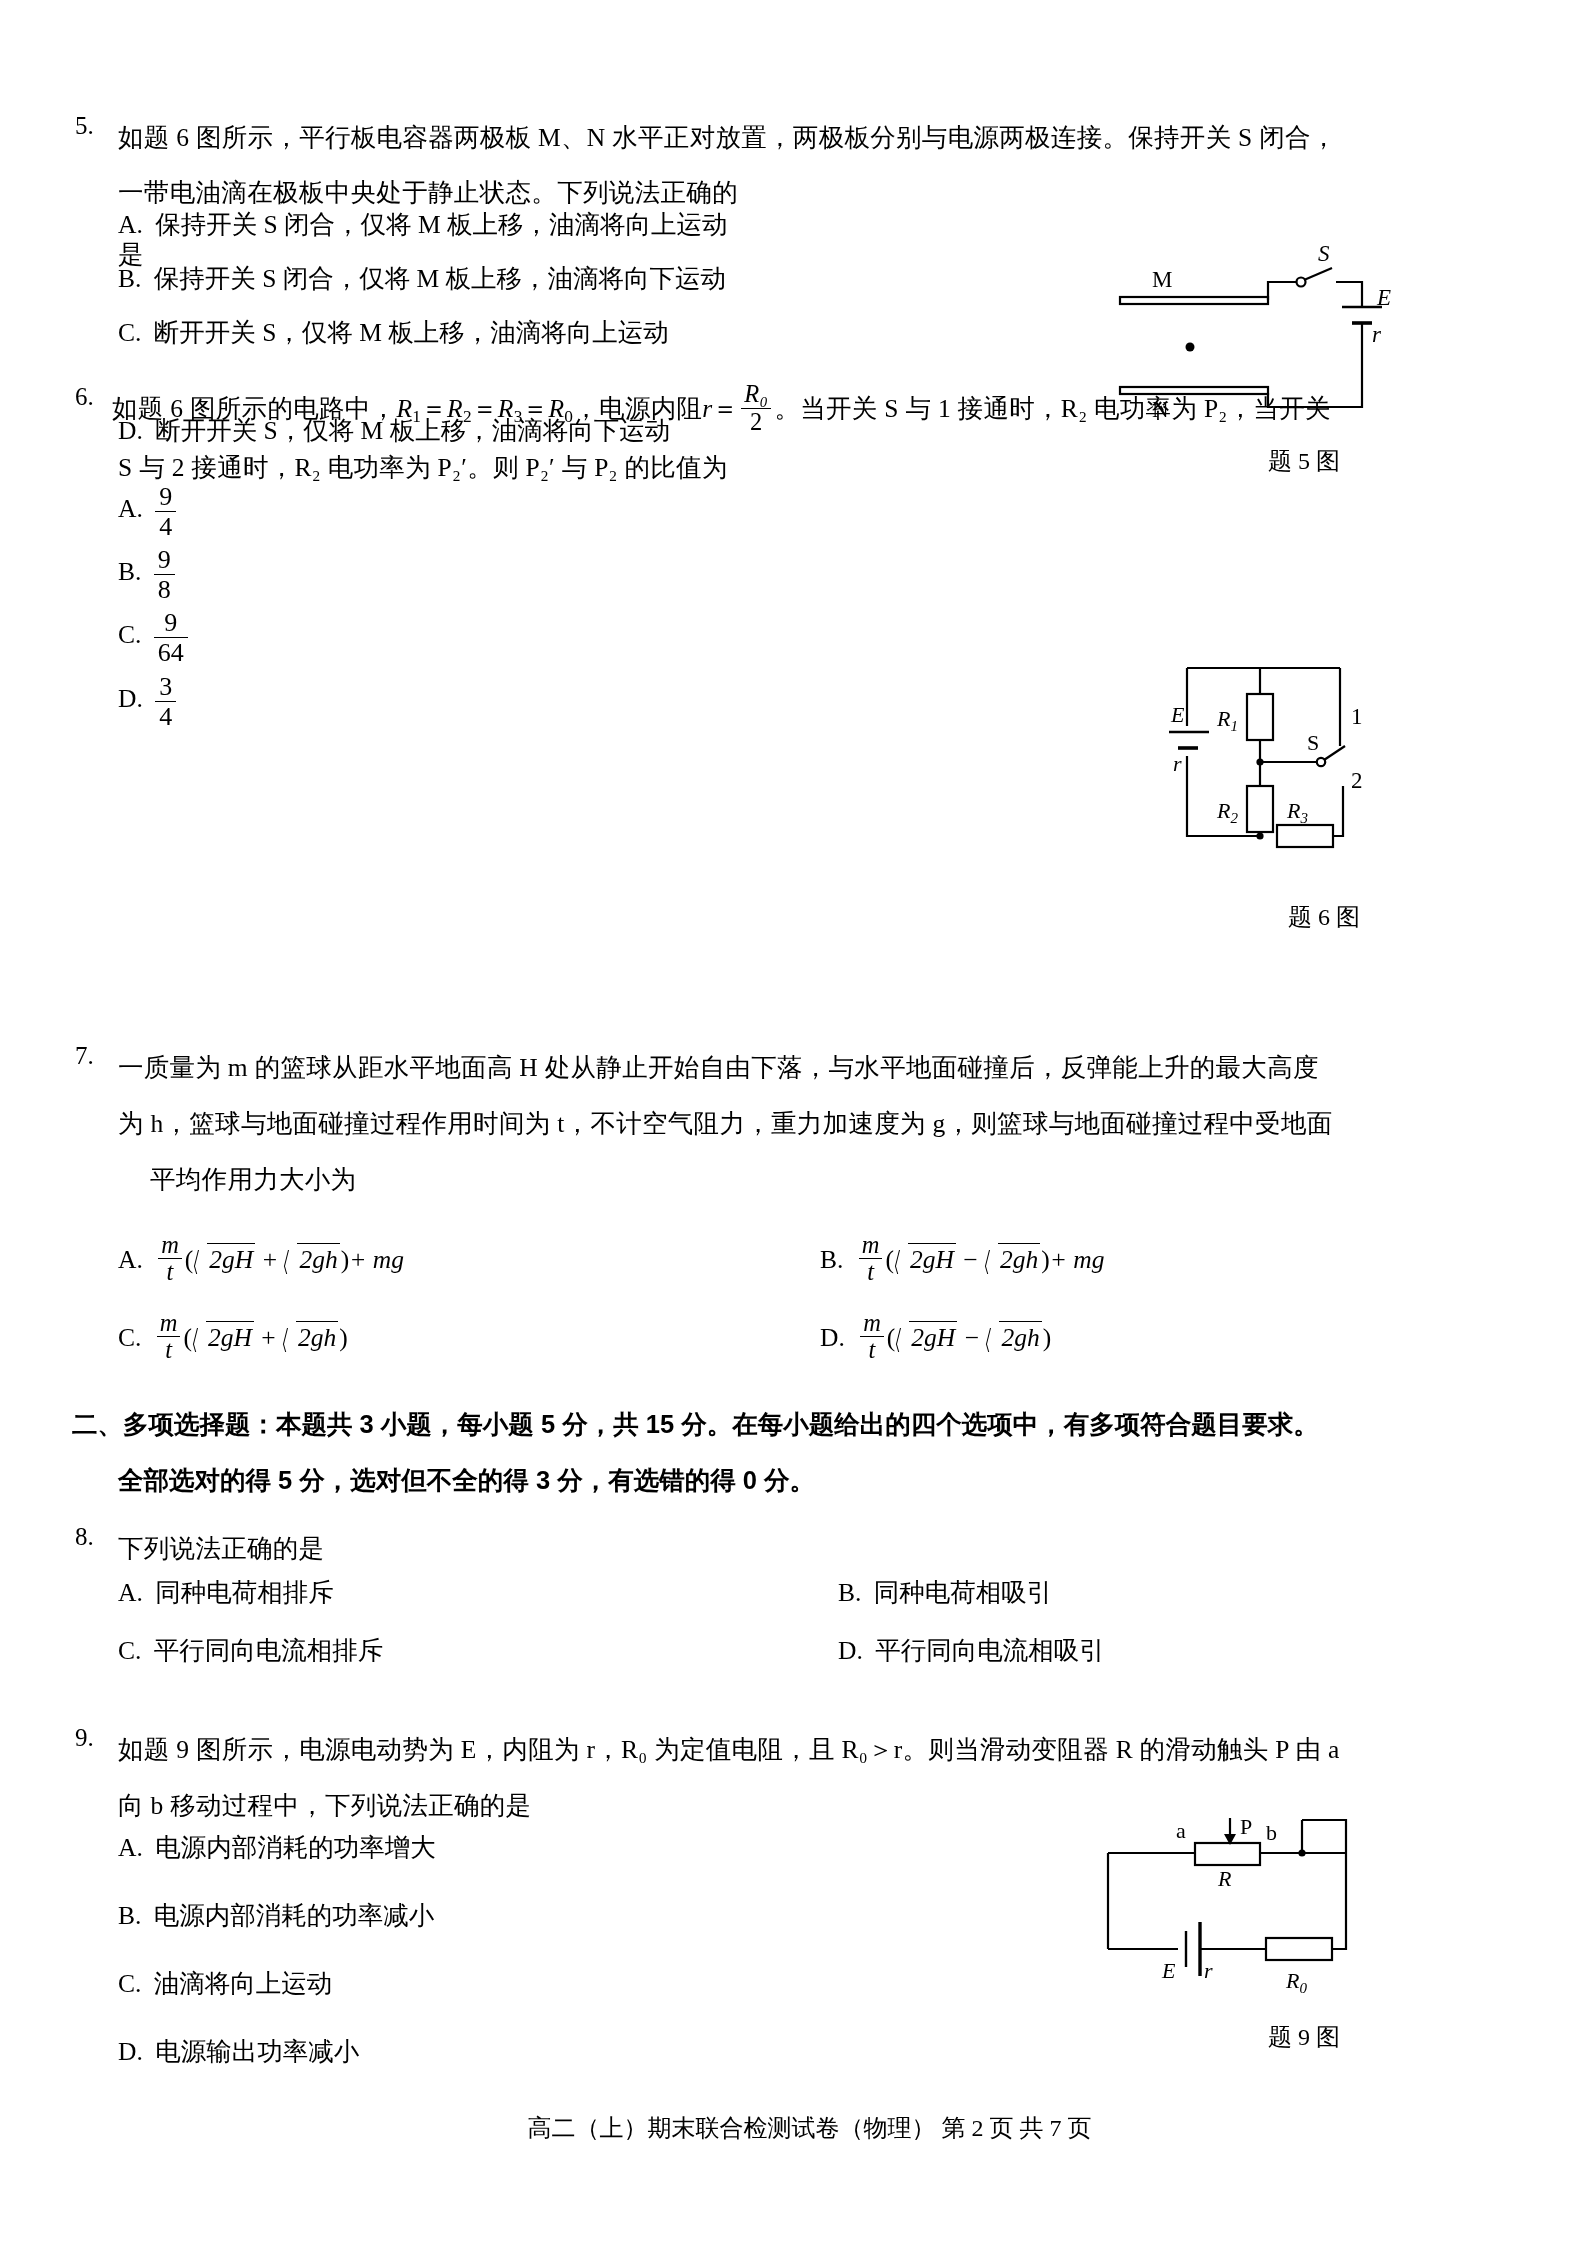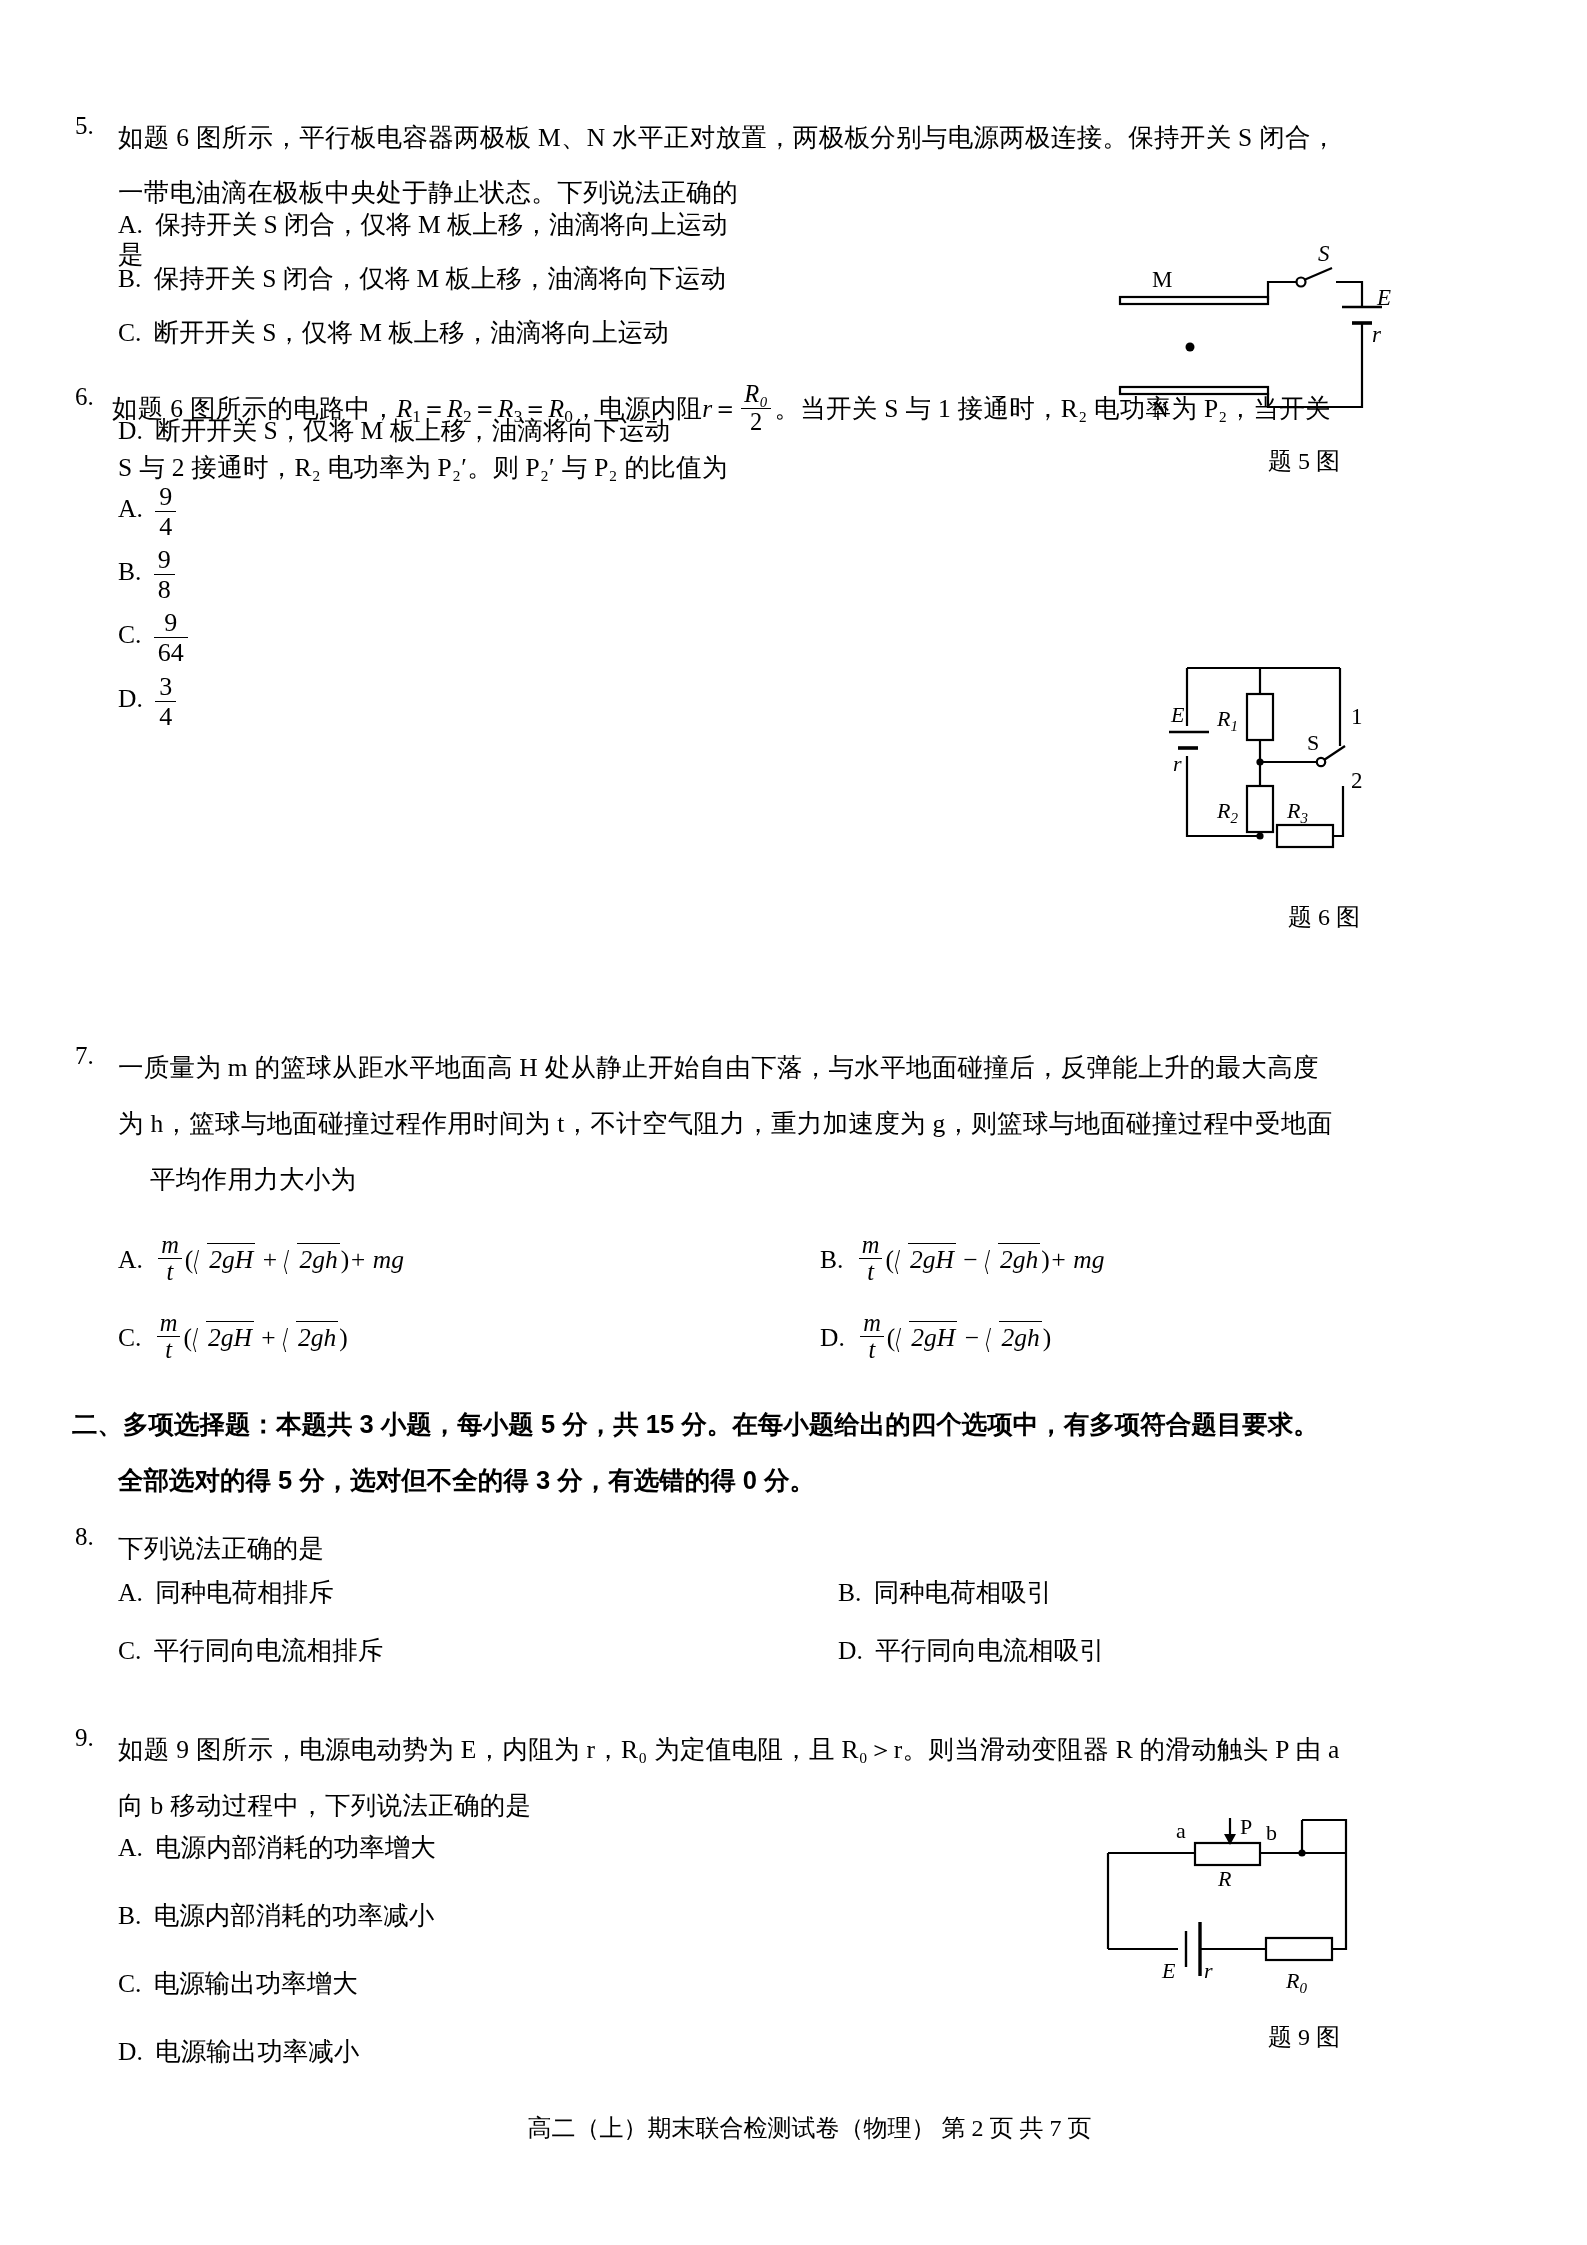--- a/index.html
+++ b/index.html
@@ -312,21 +312,21 @@
   <div class="opt" style="left:118px; top:1833px;">
     <span class="lbl">A.</span>
     <span>电源内部消耗的功率增大</span>
   </div>
   <div class="opt" style="left:118px; top:1901px;">
     <span class="lbl">B.</span>
     <span>电源内部消耗的功率减小</span>
   </div>
   <div class="opt" style="left:118px; top:1969px;">
     <span class="lbl">C.</span>
-    <span>电源输出功率增大</span>
+    <span>油滴将向上运动</span>
   </div>
   <div class="opt" style="left:118px; top:2037px;">
     <span class="lbl">D.</span>
     <span>电源输出功率减小</span>
   </div>
 
   <div class="figure" style="left:1090px; top:1818px;">
     <svg width="300" height="200" viewBox="0 0 300 200">
 
       <path d="M18 35 L105 35" fill="none" stroke="#000" stroke-width="2.2"></path>

